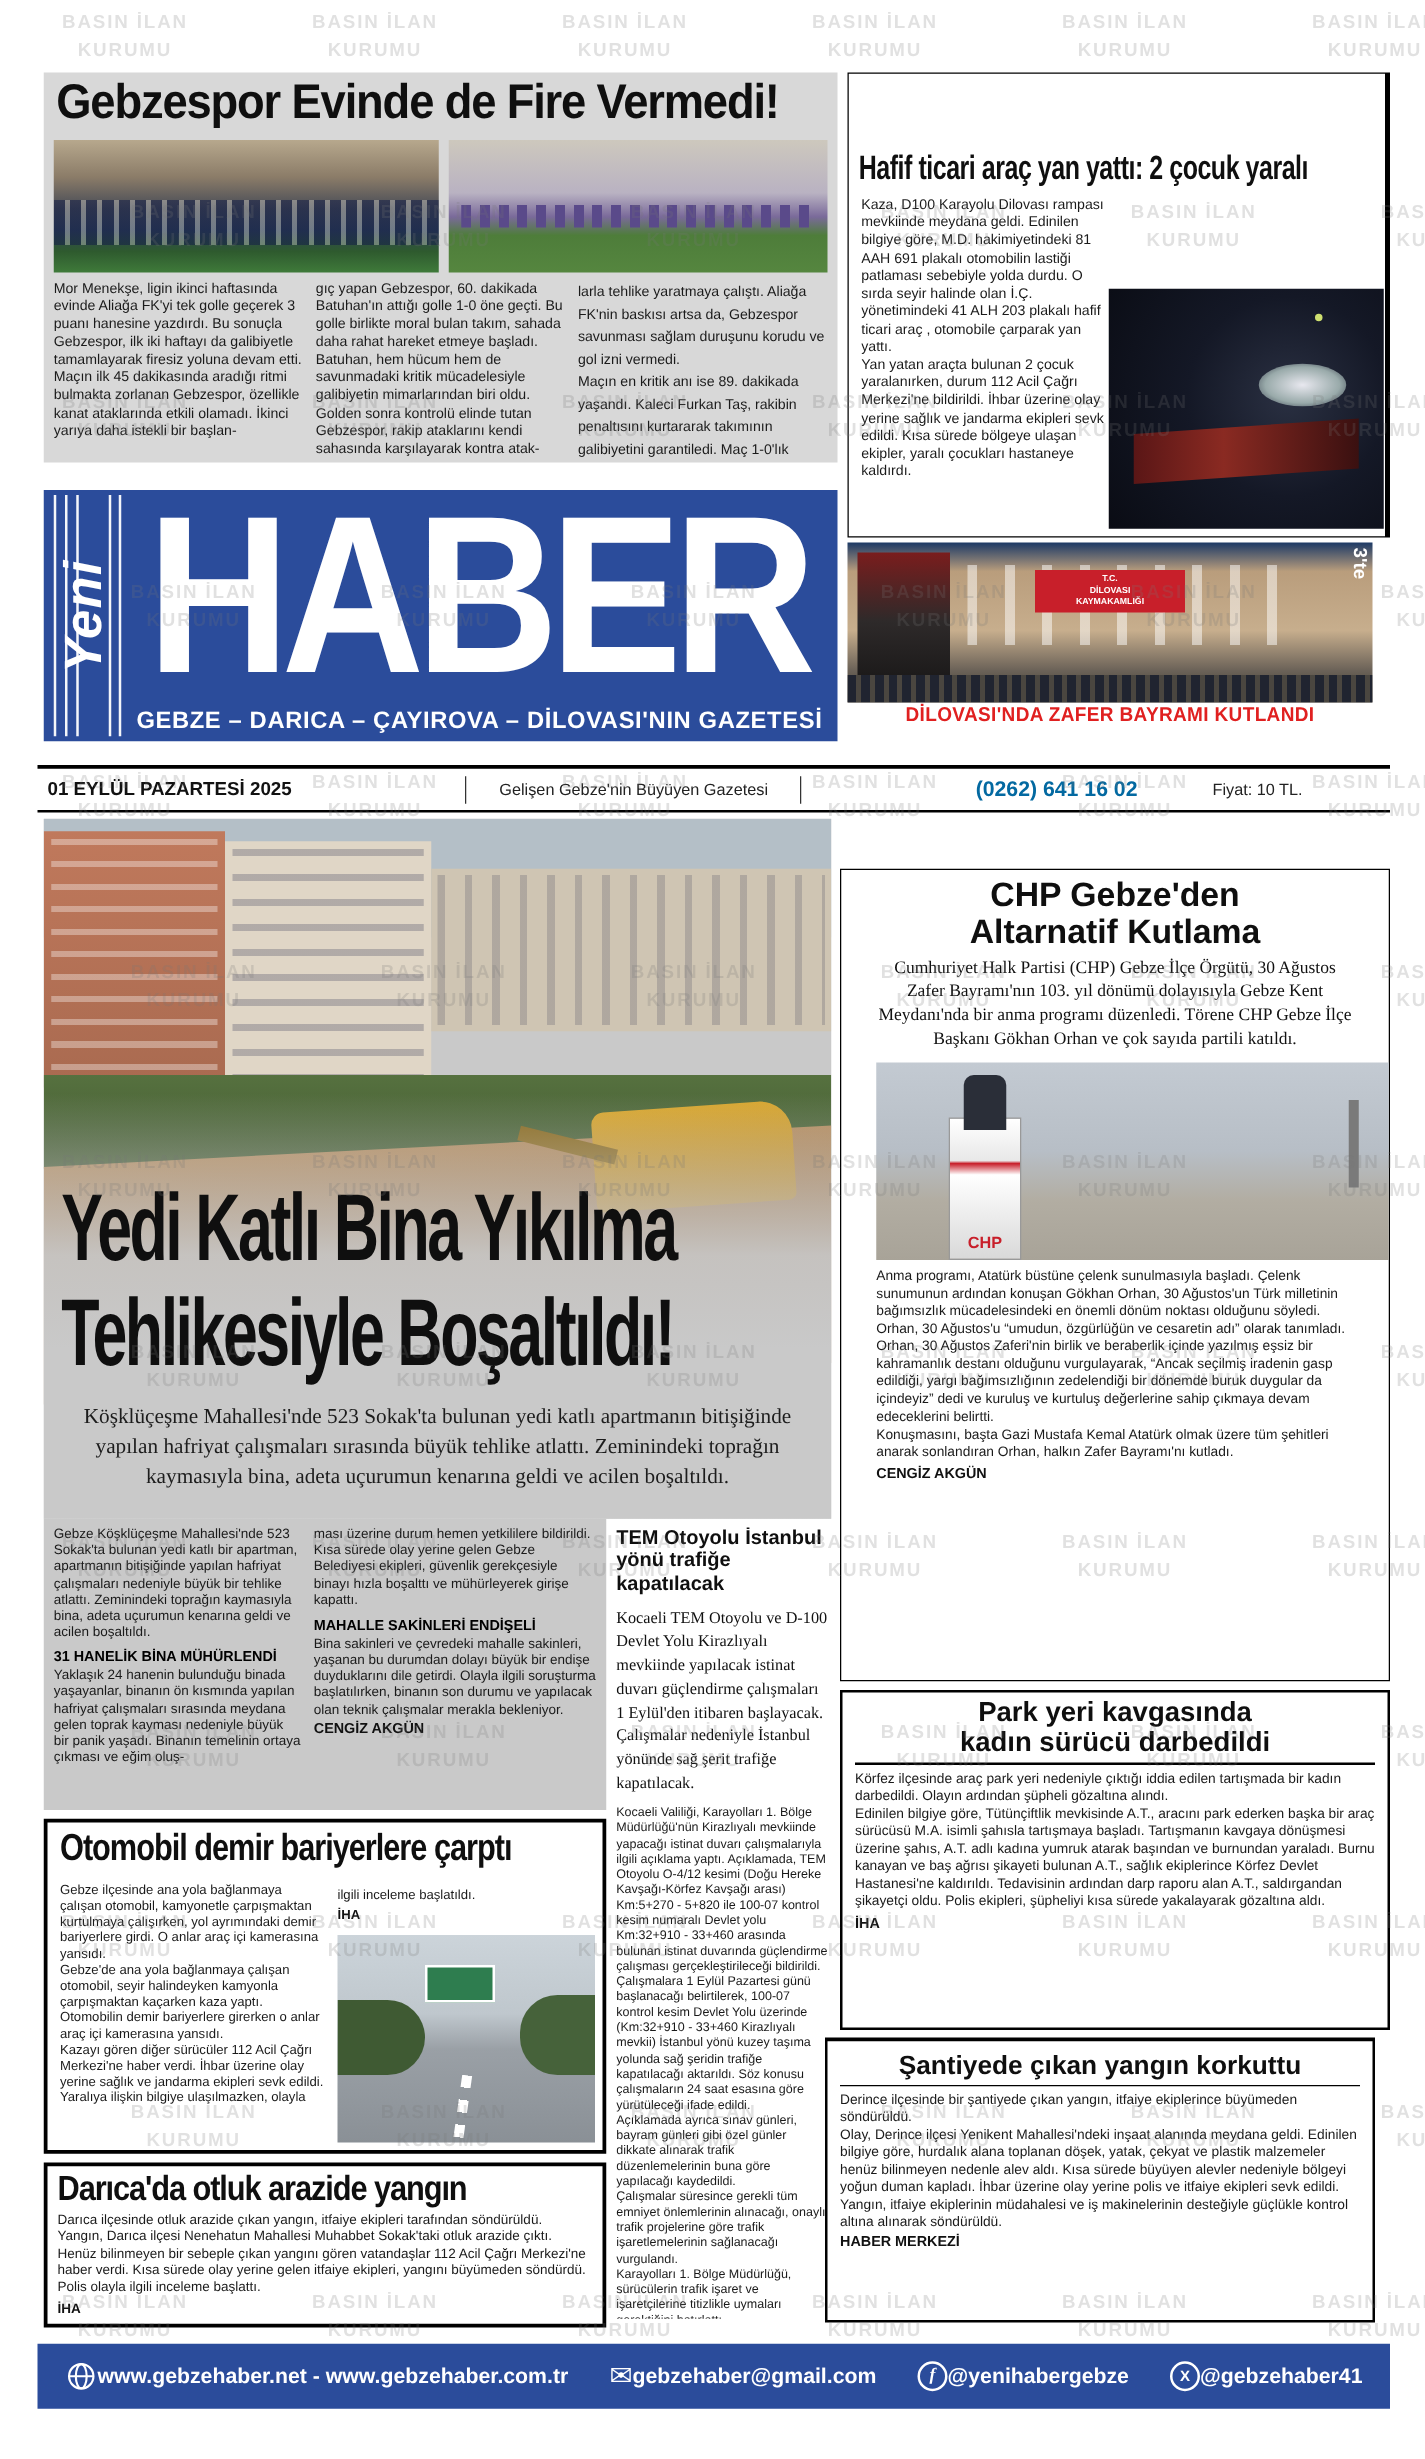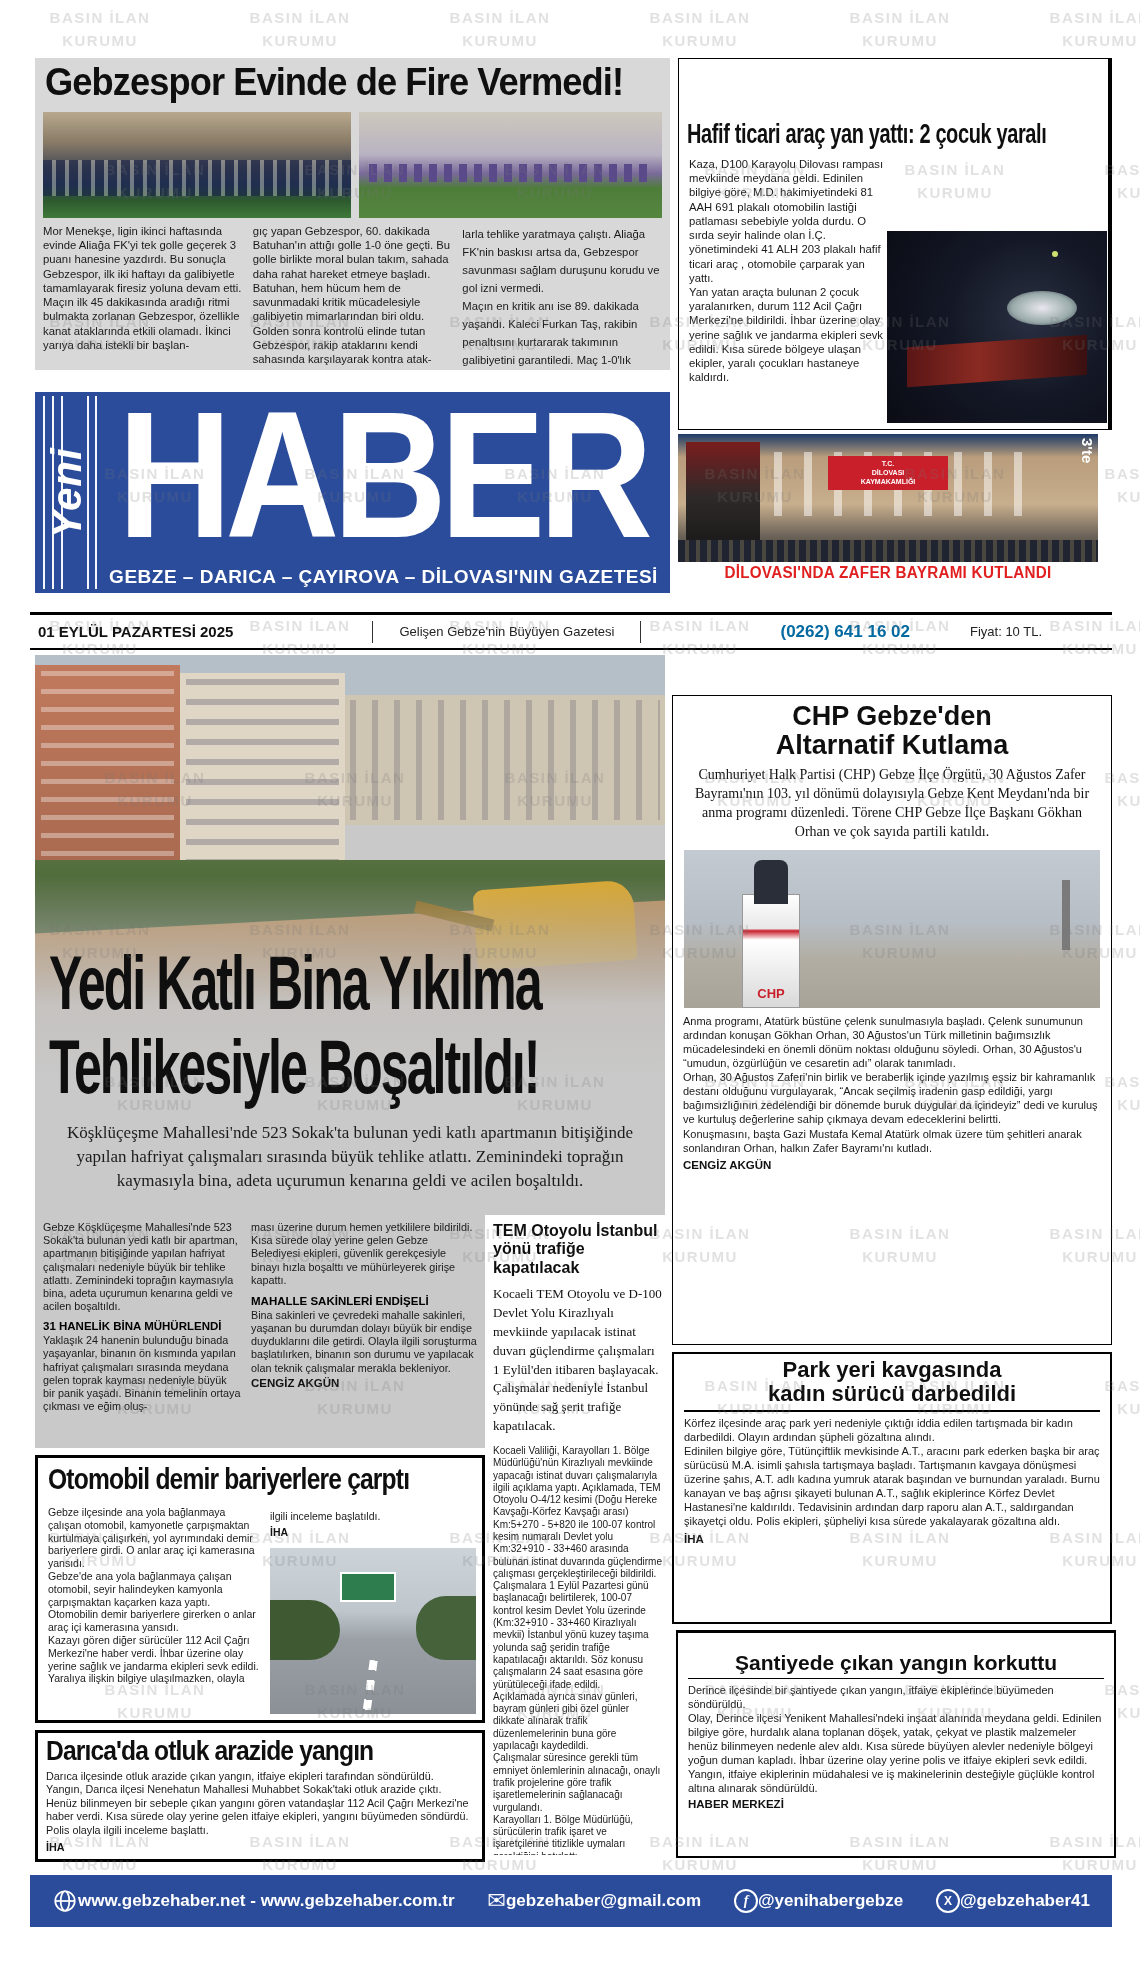--- a/index.html
+++ b/index.html
@@ -133,21 +133,21 @@
   <div class="abs" style="left:493px;top:1222px;width:170px;height:633px;overflow:hidden;">
     <div style="font-weight:800;font-size:16px;line-height:1.15;text-align:left;color:#0f0f0f;">TEM Otoyolu İstanbul yönü trafiğe kapatılacak</div>
     <div class="serif" style="margin-top:8px;font-size:13px;line-height:1.45;color:#111;">Kocaeli TEM Otoyolu ve D-100 Devlet Yolu Kirazlıyalı mevkiinde yapılacak istinat duvarı güçlendirme çalışmaları 1 Eylül'den itibaren başlayacak. Çalışmalar nedeniyle İstanbul yönünde sağ şerit trafiğe kapatılacak.</div>
     <div class="bt" style="margin-top:9px;font-size:10px;line-height:1.23;">Kocaeli Valiliği, Karayolları 1. Bölge Müdürlüğü'nün Kirazlıyalı mevkiinde yapacağı istinat duvarı çalışmalarıyla ilgili açıklama yaptı. Açıklamada, TEM Otoyolu O-4/12 kesimi (Doğu Hereke Kavşağı-Körfez Kavşağı arası) Km:5+270 - 5+820 ile 100-07 kontrol kesim numaralı Devlet yolu Km:32+910 - 33+460 arasında bulunan istinat duvarında güçlendirme çalışması gerçekleştirileceği bildirildi. Çalışmalara 1 Eylül Pazartesi günü başlanacağı belirtilerek, 100-07 kontrol kesim Devlet Yolu üzerinde (Km:32+910 - 33+460 Kirazlıyalı mevkii) İstanbul yönü kuzey taşıma yolunda sağ şeridin trafiğe kapatılacağı aktarıldı. Söz konusu çalışmaların 24 saat esasına göre yürütüleceği ifade edildi.
 Açıklamada ayrıca sınav günleri, bayram günleri gibi özel günler dikkate alınarak trafik düzenlemelerinin buna göre yapılacağı kaydedildi.
 Çalışmalar süresince gerekli tüm emniyet önlemlerinin alınacağı, onaylı trafik projelerine göre trafik işaretlemelerinin sağlanacağı vurgulandı.
 Karayolları 1. Bölge Müdürlüğü, sürücülerin trafik işaret ve işaretçilerine titizlikle uymaları gerektiğini hatırlattı.</div>
 
   </div>
 
-  <div class="abs" style="left:672px;top:695px;width:440px;height:650px;border:1px solid #000;box-sizing:border-box;padding:6px 10px;overflow:hidden;">
+  <div class="abs" style="left:672px;top:695px;width:440px;height:650px;border:1px solid #000;box-sizing:border-box;padding:6px 28px;overflow:hidden;">
     <div style="text-align:center;font-weight:800;font-size:27px;line-height:1.08;color:#0f0f0f;">CHP Gebze'den</div>
     <div style="text-align:center;font-weight:800;font-size:27px;line-height:1.08;color:#0f0f0f;">Altarnatif Kutlama</div>
     <div class="serif" style="margin-top:6px;font-size:14px;line-height:1.35;text-align:center;color:#111;">Cumhuriyet Halk Partisi (CHP) Gebze İlçe Örgütü, 30 Ağustos Zafer Bayramı'nın 103. yıl dönümü dolayısıyla Gebze Kent Meydanı'nda bir anma programı düzenledi. Törene CHP Gebze İlçe Başkanı Gökhan Orhan ve çok sayıda partili katıldı.</div>
     <div class="photo" style="position:relative;margin:8px auto 6px;width:416px;height:158px;background:linear-gradient(180deg,#c3cad2 0%,#b7bec6 45%,#b2ada2 70%,#a8a398 100%);">
       <div class="abs" style="left:58px;top:44px;width:58px;height:114px;background:linear-gradient(180deg,#fff 0%,#e8e8e8 30%,#c81f2a 32%,#fff 40%,#d9d9d9 100%);border:1px solid #999;display:flex;align-items:flex-end;justify-content:center;font-weight:800;font-size:13px;color:#c81f2a;padding-bottom:6px;box-sizing:border-box;">
         <span>CHP</span>
       </div>
       <div class="abs" style="left:70px;top:10px;width:34px;height:44px;background:#2a2e38;border-radius:8px 8px 0 0;"></div>
       <div class="abs" style="right:30px;top:30px;width:8px;height:70px;background:#7a7a7a;"></div>
     </div>
@@ -160,21 +160,21 @@
   <div class="abs" style="left:672px;top:1352px;width:440px;height:272px;border:2px solid #000;box-sizing:border-box;padding:4px 10px;overflow:hidden;">
     <div style="border-bottom:2px solid #000;padding-bottom:4px;margin-bottom:5px;">
       <div style="text-align:center;font-weight:800;font-size:22px;line-height:1.1;color:#0f0f0f;">Park yeri kavgasında</div>
       <div style="text-align:center;font-weight:800;font-size:22px;line-height:1.1;color:#0f0f0f;">kadın sürücü darbedildi</div>
     </div>
     <div class="bt" style="font-size:11px;line-height:1.27;">Körfez ilçesinde araç park yeri nedeniyle çıktığı iddia edilen tartışmada bir kadın darbedildi. Olayın ardından şüpheli gözaltına alındı.
 Edinilen bilgiye göre, Tütünçiftlik mevkisinde A.T., aracını park ederken başka bir araç sürücüsü M.A. isimli şahısla tartışmaya başladı. Tartışmanın kavgaya dönüşmesi üzerine şahıs, A.T. adlı kadına yumruk atarak başından ve burnundan yaraladı. Burnu kanayan ve baş ağrısı şikayeti bulunan A.T., sağlık ekiplerince Körfez Devlet Hastanesi'ne kaldırıldı. Tedavisinin ardından darp raporu alan A.T., saldırgandan şikayetçi oldu. Polis ekipleri, şüpheliyi kısa sürede yakalayarak gözaltına aldı.</div>
     <span class="byline">İHA</span>
   </div>
 
-  <div class="abs" style="left:676px;top:1630px;width:440px;height:228px;border:2px solid #000;border-top:3px solid #000;box-sizing:border-box;padding:18px 10px;overflow:hidden;">
+  <div class="abs" style="left:660px;top:1630px;width:440px;height:228px;border:2px solid #000;border-top:3px solid #000;box-sizing:border-box;padding:8px 10px;overflow:hidden;">
     <div style="text-align:center;font-weight:800;font-size:21px;line-height:1.15;color:#0f0f0f;border-bottom:1.5px solid #000;padding-bottom:3px;margin-bottom:5px;">Şantiyede çıkan yangın korkuttu</div>
     <div class="bt" style="font-size:11px;line-height:1.27;">Derince ilçesinde bir şantiyede çıkan yangın, itfaiye ekiplerince büyümeden söndürüldü.
 Olay, Derince ilçesi Yenikent Mahallesi'ndeki inşaat alanında meydana geldi. Edinilen bilgiye göre, hurdalık alana toplanan döşek, yatak, çekyat ve plastik malzemeler henüz bilinmeyen nedenle alev aldı. Kısa sürede büyüyen alevler nedeniyle bölgeyi yoğun duman kapladı. İhbar üzerine olay yerine polis ve itfaiye ekipleri sevk edildi. Yangın, itfaiye ekiplerinin müdahalesi ve iş makinelerinin desteğiyle güçlükle kontrol altına alınarak söndürüldü.</div>
     <div class="byline">HABER MERKEZİ</div>
   </div>
 
   <div class="abs" style="left:35px;top:1455px;width:450px;height:268px;border:3px solid #000;box-sizing:border-box;background:#fff;overflow:hidden;">
     <div class="hl" style="position:absolute;left:10px;top:4px;font-size:30px;letter-spacing:-1px;transform:scaleX(.82);">Otomobil demir bariyerlere çarptı</div>
     <div class="abs bt" style="left:10px;top:48px;width:212px;font-size:10.5px;line-height:1.22;">Gebze ilçesinde ana yola bağlanmaya çalışan otomobil, kamyonetle çarpışmaktan kurtulmaya çalışırken, yol ayrımındaki demir bariyerlere girdi. O anlar araç içi kamerasına yansıdı.
 Gebze'de ana yola bağlanmaya çalışan otomobil, seyir halindeyken kamyonla çarpışmaktan kaçarken kaza yaptı. Otomobilin demir bariyerlere girerken o anlar araç içi kamerasına yansıdı.

